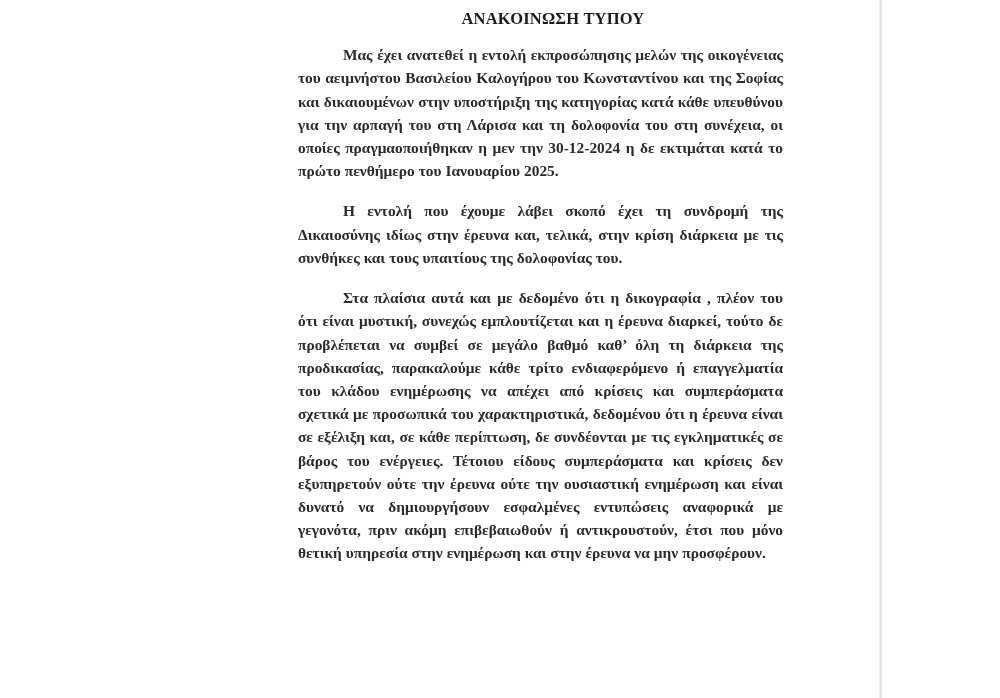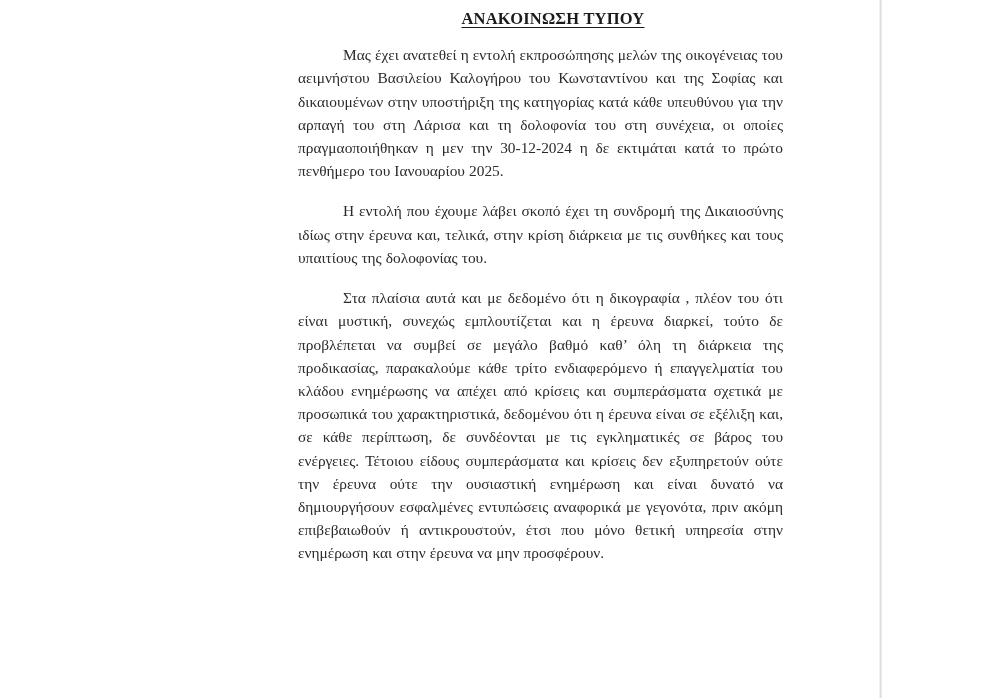--- a/index.html
+++ b/index.html
@@ -43,36 +43,36 @@
     margin: 0;
     padding-top: 8px;
     text-align: center;
     font-size: 16.5px;
     font-weight: bold;
     color: #1b1b1b;
     letter-spacing: 0.2px;
     line-height: 1.35;
   }
   .doc-title .title-text {
-    text-decoration: underline;
     text-underline-offset: 3px;
     display: inline-block;
     margin-left: 25px;
   }
 
   .para {
     margin: 0;
     padding: 0;
     text-align: justify;
     text-justify: inter-word;
     font-size: 15.4px;
     line-height: 23.2px;
     color: #2b2b2b;
     text-indent: 45px;
     word-spacing: 0.2px;
+    font-weight: bold;
   }
 
   .para-gap-1 { margin-top: 13px; }
   .para-gap   { margin-top: 17px; }
 </style>
 </head>
 <body>
 
 <div class="page-canvas">
 

